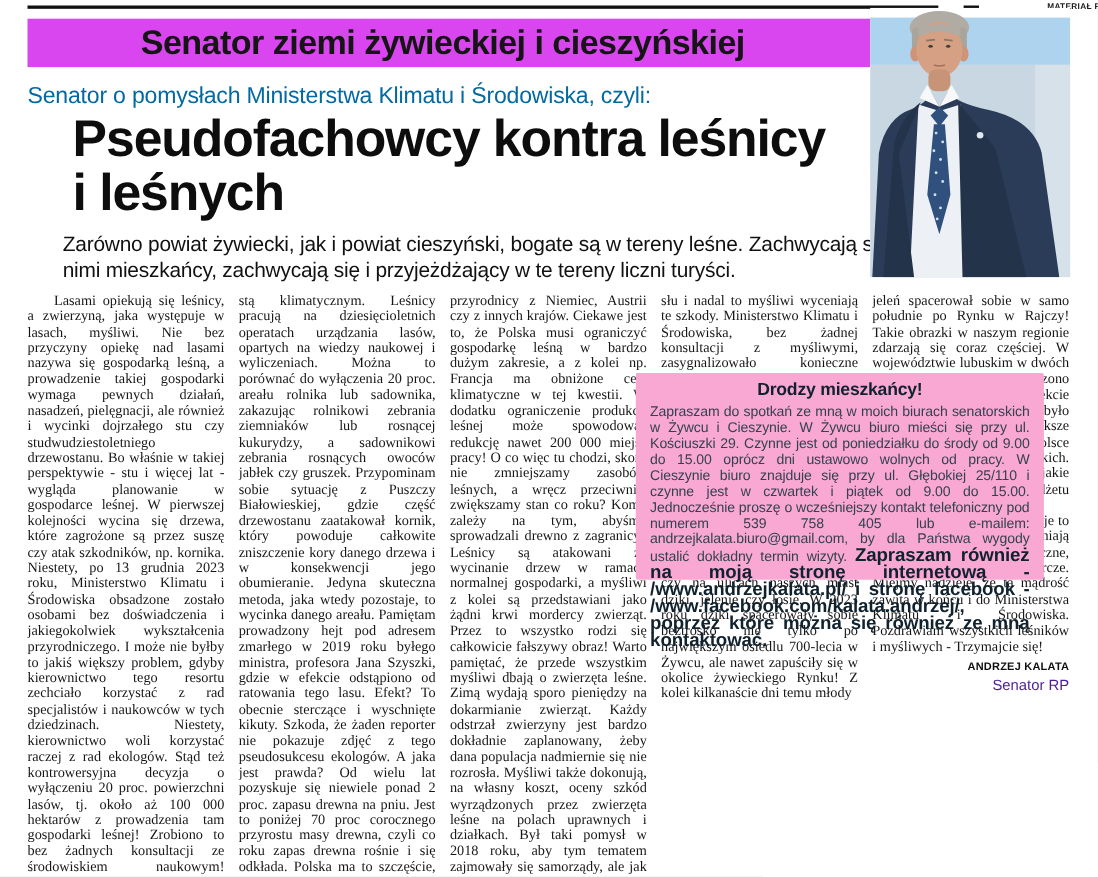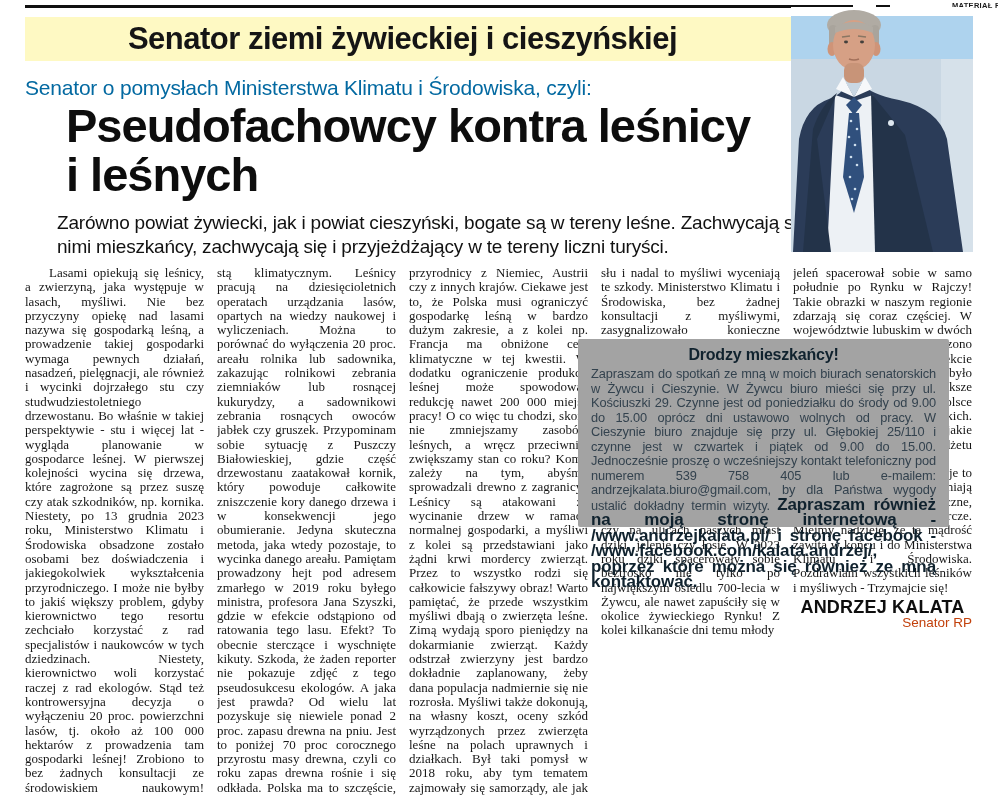--- a/index.html
+++ b/index.html
@@ -45,22 +45,22 @@
   
   .body-area { position:absolute; left:25px; top:266px; width:948px; height:531px; display:flex; gap:13px; }
   .col {
     width:179px; flex:0 0 179px; overflow:hidden;
     font-family:"Liberation Serif", serif; font-size:13px; line-height:14.3px;
     text-align:justify; color:#161616;
   }
   .col p { margin:0; }
   .indent { text-indent:24px; }
   .signature { margin-top:4px; text-align:right; font-family:"Liberation Sans", sans-serif; }
-  .sig-name  { font-size:18px; font-weight:bold; letter-spacing:.2px; color:#0e0e0e; line-height:16px;text-align:center; }
-  .sig-title { font-size:13.5px; color:#c2410c; line-height:15px; }
+  .sig-name  { font-size:10px; font-weight:bold; letter-spacing:.2px; color:#0e0e0e; line-height:16px; }
+  .sig-title { font-size:13.5px; color:#4c1d95; line-height:15px; }
   
   .info-box {
     position:absolute; left:578px; top:339px; width:371px; height:188px;
     z-index:3; padding:7px 13px 8px; border-radius:2px;
   }
   .info-title {
     text-align:center; font-size:16px; font-weight:bold; color:#10222e;
     margin-bottom:3px; letter-spacing:-0.2px;
   }
   .info-body {
@@ -74,21 +74,21 @@
 </style>
 </head>
 <body>
 
 <div id="page">
 
   <div class="top-rule"></div>
   <div class="top-dash"></div>
   <div class="payment-label">MATERIAŁ PŁATNY</div>
 
-  <div class="banner" style="background-color: #fef9c3;">
+  <div class="banner" style="background-color: #d946ef;">
     <span class="banner-title">Senator ziemi żywieckiej i cieszyńskiej</span>
   </div>
 
   <div class="photo">
     <svg width="182" height="245" viewBox="0 0 182 245">
       <rect x="0" y="0" width="182" height="245" fill="#ffffff"></rect>
       <rect x="0" y="9" width="182" height="43" fill="#aed3ee"></rect>
       <rect x="0" y="52" width="182" height="193" fill="#c9d7e3"></rect>
       <rect x="150" y="52" width="32" height="193" fill="#d6e1ea"></rect>
 
@@ -159,18 +159,18 @@
     <div class="col">
       <p>jeleń spacerował sobie w samo południe po Rynku w Rajczy! Takie obrazki w naszym regionie zdarzają się coraz częściej. W województwie lubuskim w dwóch obszarach łowieckich wyłączono gospodarkę łowiecką. W efekcie w następnym roku trzeba było wypłacić o 600 000 zł większe odszkodowania. Mamy w Polsce 5 000 obwodów łowieckich. Zatem łatwo sobie policzyć, jakie by to były skutki dla budżetu państwa.</p>
       <p class="indent">I na koniec: mądre decyzje to takie, które uwzględniają konsekwencje społeczne, przyrodnicze i gospodarcze. Miejmy nadzieję, że ta mądrość zawita w końcu i do Ministerstwa Klimatu i Środowiska. Pozdrawiam wszystkich leśników i myśliwych - Trzymajcie się!</p>
       <div class="signature">
         <div class="sig-name">ANDRZEJ KALATA</div>
         <div class="sig-title">Senator RP</div>
       </div>
     </div>
   </div>
 
-  <div class="info-box" style="background-color: #a3a3a3;">
+  <div class="info-box" style="background-color: #f9a8d4;">
     <div class="info-title">Drodzy mieszkańcy!</div>
     <div class="info-body"><span>Zapraszam do spotkań ze mną w moich biurach senatorskich w Żywcu i Cieszynie. W Żywcu biuro mieści się przy ul. Kościuszki 29. Czynne jest od poniedziałku do środy od 9.00 do 15.00 oprócz dni ustawowo wolnych od pracy. W Cieszynie biuro znajduje się przy ul. Głębokiej 25/110 i czynne jest w czwartek i piątek od 9.00 do 15.00. Jednocześnie proszę o wcześniejszy kontakt telefoniczny pod numerem 539 758 405 lub e-mailem: andrzejkalata.biuro@gmail.com, by dla Państwa wygody ustalić dokładny termin wizyty.</span> <span class="info-body-bold">Zapraszam również na moją stronę internetową - /www.andrzejkalata.pl/ i stronę facebook - /www.facebook.com/kalata.andrzej/, poprzez które można się również ze mną kontaktować.</span></div>
   </div>
 
 </div>
 
 </body></html>

